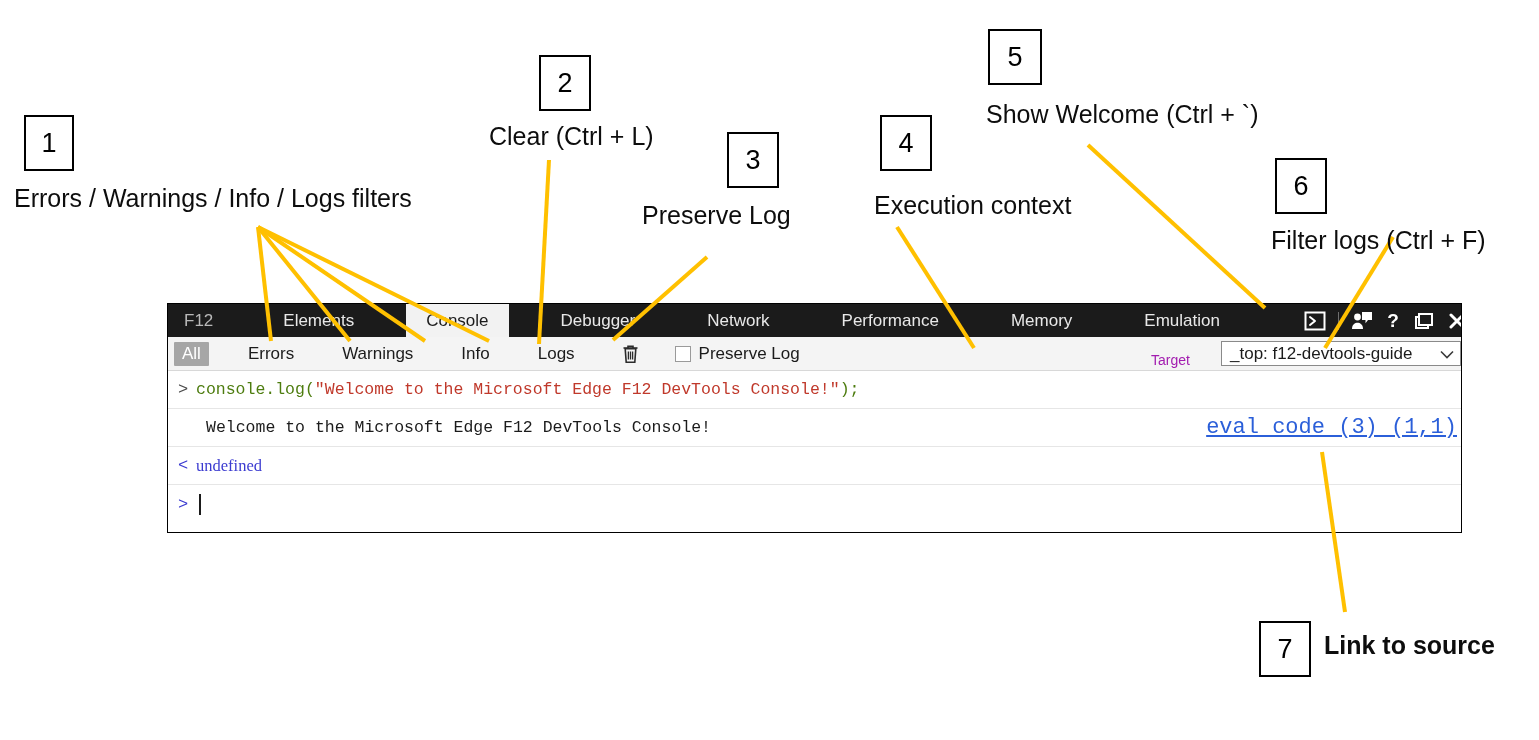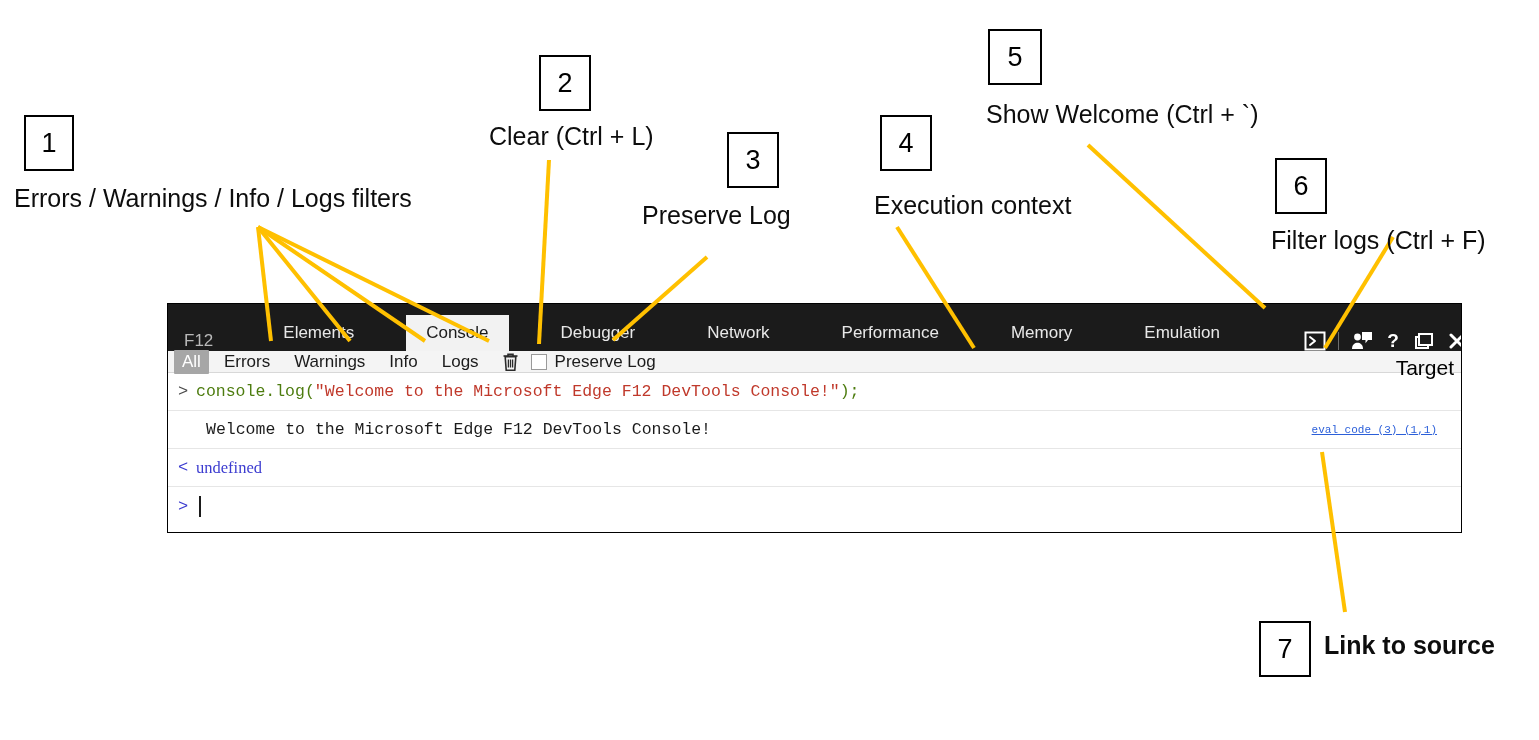--- a/index.html
+++ b/index.html
@@ -57,24 +57,24 @@
     background: #ffffff;
     border: 1px solid #000000;
     box-sizing: border-box;
     z-index: 2;
     font-family: "Liberation Sans", sans-serif;
     overflow: hidden;
   }
 
   
   .tabstrip {
-    height: 47px;
+    height: 33px;
     background: #1b1b1b;
     display: flex;
-    align-items: flex-end;
+    align-items: center;
     position: relative;
     gap: 32px;
   }
   .tab {
     display: flex;
     align-items: center;
     padding: 8px 20px;
     font-size: 17px;
     color: #e8e8e8;
     box-sizing: border-box;
@@ -102,28 +102,29 @@
     color: #ffffff;
   }
   .ticon.sep {
     width: 1px;
     height: 18px;
     background: #6e6e6e;
   }
 
   
   .filterbar {
-    height: 22px;
+    height: 34px;
     background: #f4f4f4;
     border-bottom: 1px solid #d8d8d8;
     display: flex;
     align-items: center;
     padding-left: 6px;
     box-sizing: border-box;
     position: relative;
+    gap: 24px;
   }
   .fbtn {
     font-size: 17px;
     color: #1b1b1b;
     padding: 2px 9px;
     margin-right: 6px;
     border-radius: 1px;
   }
   .fbtn.selected {
     background: #a6a6a6;
@@ -145,22 +146,22 @@
   .checkbox {
     width: 16px;
     height: 16px;
     border: 1px solid #9a9a9a;
     background: #ffffff;
     box-sizing: border-box;
   }
   .preserve-label { font-size: 17px; color: #1b1b1b; }
   .fb-spacer { flex: 1 1 auto; }
   .target-label {
-    font-size: 21px;
-    color: #000000;
+    font-size: 14px;
+    color: #a21caf;
     margin-right: 7px;
     margin-top: 12px;
   }
   .target-select {
     height: 25px;
     border: 1px solid #8a8a8a;
     background: #ffffff;
     display: flex;
     align-items: center;
     padding: 0 6px 0 8px;
@@ -210,25 +211,25 @@
   }
   .gutter.in  { color: #4a4a4a; }
   .gutter.out { color: #3b3bd0; }
   .ctext { white-space: pre; }
   .tok-plain { color: #4d7c0f; }
   .tok-str   { color: #c0392b; }
   .tok-undef { color: #3b3bd0; font-family: Liberation Serif, serif; }
   .out-msg   { color: #1b1b1b; padding-left: 28px; }
   .src-link {
     position: absolute;
-    right: 24px;
+    right: 4px;
     color: #2b5fd9;
     text-decoration: underline;
     font-family: "Liberation Mono", monospace;
-    font-size: 11px;
+    font-size: 22px;
   }
   .caret {
     display: inline-block;
     width: 2px;
     height: 21px;
     background: #1b1b1b;
     margin-left: 3px;
     vertical-align: middle;
   }
 </style>
@@ -343,20 +344,28 @@
     </span>
 
     <div class="preserve-wrap">
       <span class="checkbox"></span>
       <span class="preserve-label">Preserve Log</span>
     </div>
 
     <div class="fb-spacer"></div>
 
     <span class="target-label">Target</span>
+    <div class="target-select">
+      <span>_top: f12-devtools-guide</span>
+      <span>
+        <svg width="14" height="9" viewBox="0 0 14 9">
+          <path d="M1 1.5 L7 7.5 L13 1.5" fill="none" stroke="#3a3a3a" stroke-width="1.6"></path>
+        </svg>
+      </span>
+    </div>
 
   </div>
 
   <div class="console-body">
 
     <div class="crow">
       <span class="gutter in">&gt;</span>
       <span class="ctext"><span class="tok-plain">console.log(</span><span class="tok-str">"Welcome to the Microsoft Edge F12 DevTools Console!"</span><span class="tok-plain">);</span></span>
     </div>
 

